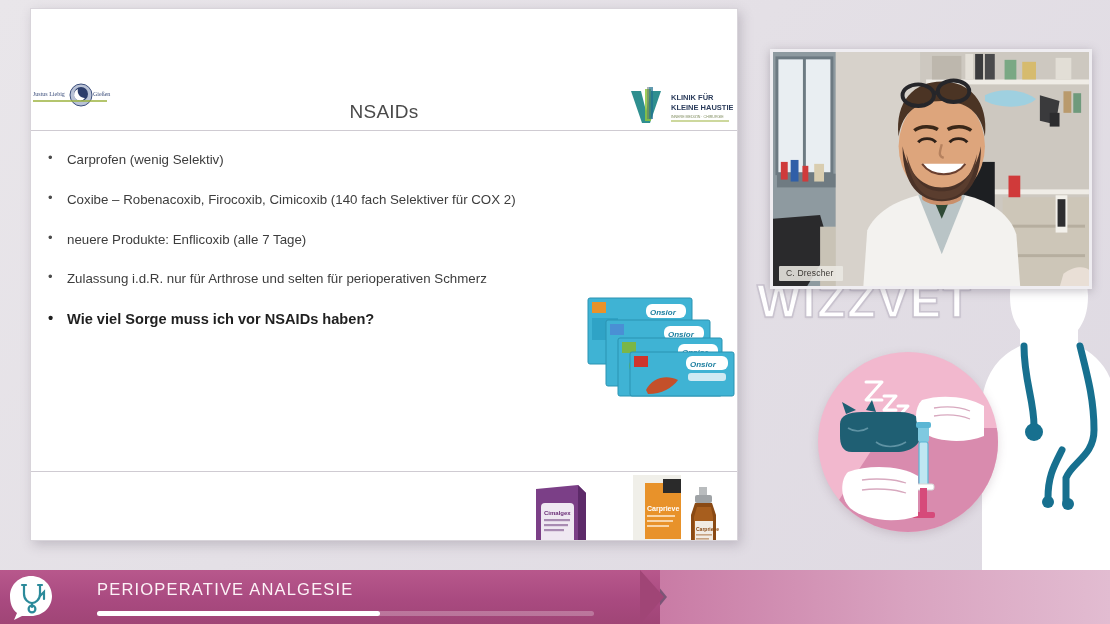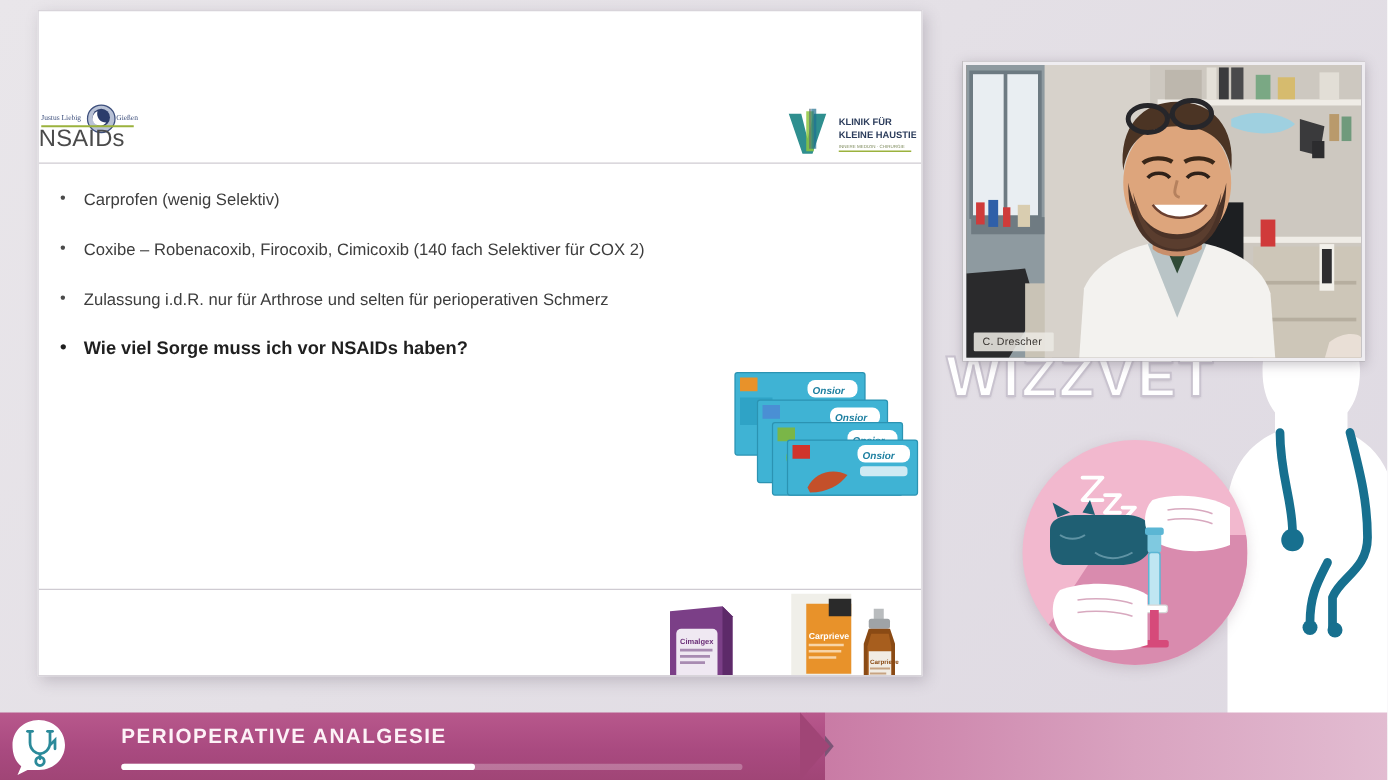--- a/index.html
+++ b/index.html
@@ -83,20 +83,21 @@
     box-shadow: 3px 4px 11px rgba(110,100,115,.30);
     overflow: hidden;
   }
   .slide-header {
     position: relative;
     height: 122px;
     border-bottom: 1px solid #cfcbd2;
   }
   .slide-title {
     position: absolute; left: 0; right: 0; top: 92px;
+    text-align: center;
     font-size: 19px;
     color: #4a4a4a;
     font-weight: normal;
     letter-spacing: .2px;
   }
   .logo-left {
     position: absolute; left: 0px; top: 70px;
     width: 110px; height: 32px;
   }
   .logo-right {
@@ -170,21 +171,21 @@
   }
   .banner-logo {
     position: absolute; left: 8px; top: 4px;
     width: 46px; height: 46px;
   }
   .banner-title {
     position: absolute; left: 97px; top: 10px;
     font-size: 16.5px;
     letter-spacing: 1.2px;
     color: #fdf2f7;
-    font-weight: bold;
+    font-weight: normal;
   }
   .progress-track {
     position: absolute; left: 97px; top: 41px;
     width: 497px; height: 5px;
     background: rgba(255,255,255,.26);
     border-radius: 3px;
   }
   .progress-fill {
     position: absolute; left: 0; top: 0;
     height: 5px;
@@ -365,20 +366,21 @@
           <line x1="46" y1="36" x2="104" y2="36" stroke="#9bb23d" stroke-width="1.2"></line>
         </svg>
       </div>
       <div class="slide-title">NSAIDs</div>
     </div>
 
     <div class="slide-body">
       <ul class="bullets">
         <li>Carprofen (wenig Selektiv)</li>
         <li>Coxibe – Robenacoxib, Firocoxib, Cimicoxib (140 fach Selektiver für COX 2)</li>
+        <li>neuere Produkte: Enflicoxib (alle 7 Tage)</li>
         <li>Zulassung i.d.R. nur für Arthrose und selten für perioperativen Schmerz</li>
         <li class="bold">Wie viel Sorge muss ich vor NSAIDs haben?</li>
       </ul>
 
       <div class="prod prod-onsior">
         <svg viewBox="0 0 155 105" width="155" height="105">
           <g>
             <rect x="2" y="4" width="104" height="66" rx="2" fill="#3fb3d4" stroke="#2b93b2" stroke-width="1"></rect>
             <rect x="6" y="8" width="14" height="11" fill="#e8922a"></rect>
             <rect x="60" y="10" width="40" height="14" rx="6" fill="#ffffff"></rect>

